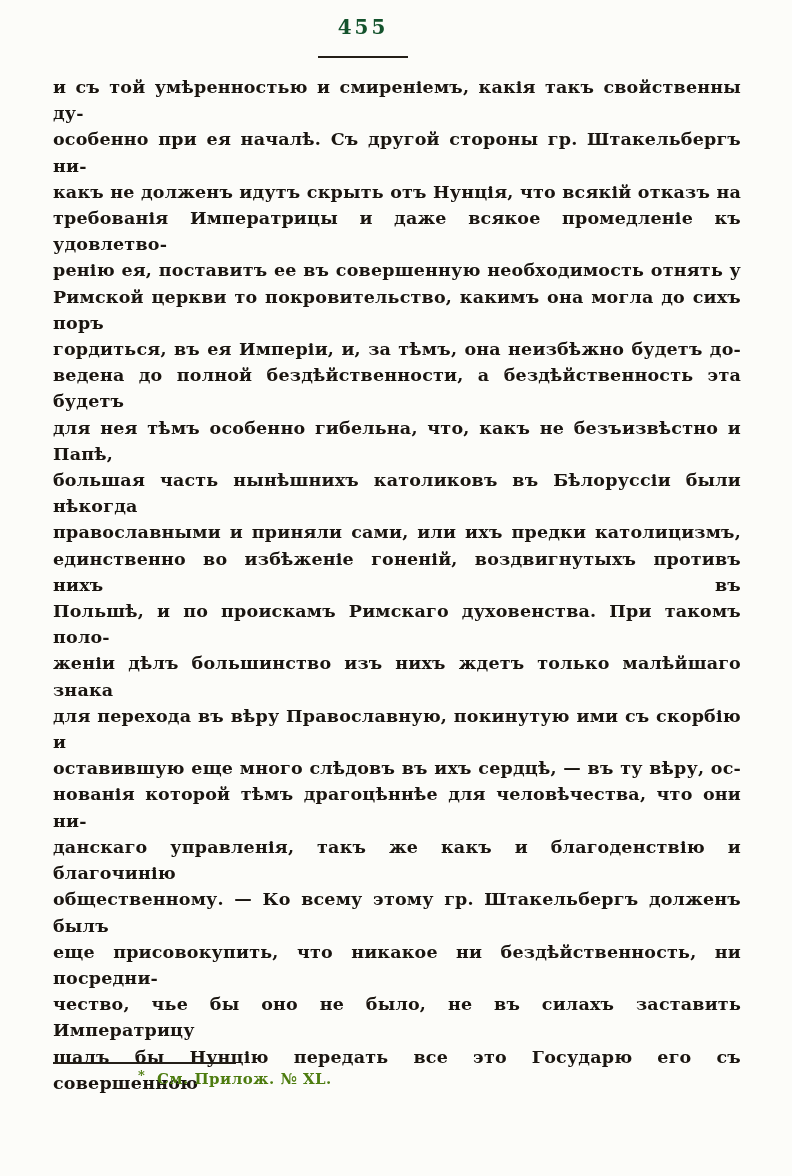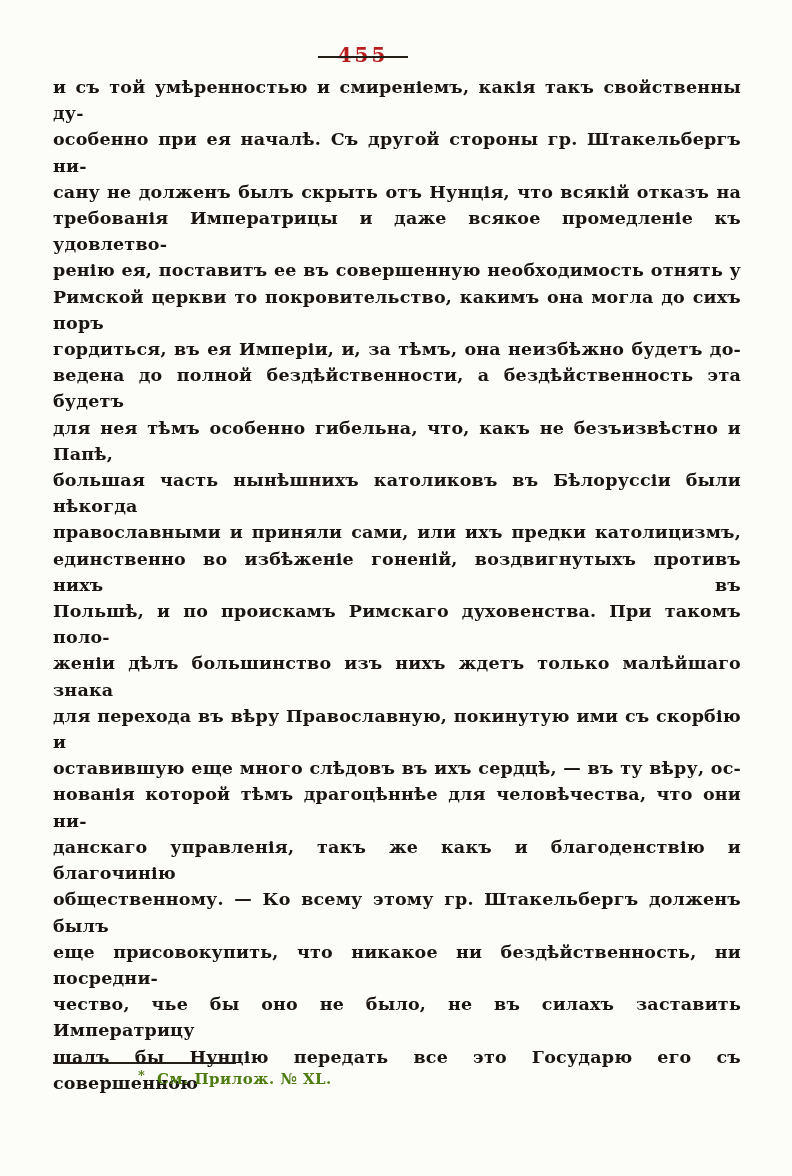--- a/index.html
+++ b/index.html
@@ -12,27 +12,27 @@
     width: 792px;
     height: 1176px;
     margin: 0 auto;
     background: #fcfcf9;
     overflow: hidden;
     font-family: "DejaVu Serif", "Liberation Serif", serif;
     color: #1a1510;
   }
   .page-number {
     position: absolute;
-    top: 43px;
+    top: 15px;
     left: 363px;
     transform: translateX(-50%);
     font-size: 20px;
     font-weight: 700;
     letter-spacing: 3px;
-    color: #b91c1c;
+    color: #14532d;
   }
   .header-rule {
     position: absolute;
     top: 56px;
     left: 318px;
     width: 90px;
     height: 2px;
     background: #241f18;
   }
   .text-column {
@@ -84,21 +84,21 @@
 <div class="page">
 
   <div class="page-number">455</div>
 
   <div class="header-rule"></div>
 
   <div class="text-column">
     <div class="para p1">
         <div class="line">и съ той умѣренностью и смиреніемъ, какія такъ свойственны ду-</div>
         <div class="line">особенно при ея началѣ. Съ другой стороны гр. Штакельбергъ ни-</div>
-        <div class="line">сану не долженъ былъ скрыть отъ Нунція, что всякій отказъ на</div>
+        <div class="line">какъ не долженъ идутъ скрыть отъ Нунція, что всякій отказъ на</div>
         <div class="line">требованія Императрицы и даже всякое промедленіе къ удовлетво-</div>
         <div class="line">ренію ея, поставитъ ее въ совершенную необходимость отнять у</div>
         <div class="line">Римской церкви то покровительство, какимъ она могла до сихъ поръ</div>
         <div class="line">гордиться, въ ея Имперіи, и, за тѣмъ, она неизбѣжно будетъ до-</div>
         <div class="line">ведена до полной бездѣйственности, а бездѣйственность эта будетъ</div>
         <div class="line">для нея тѣмъ особенно гибельна, что, какъ не безъизвѣстно и Папѣ,</div>
         <div class="line">большая часть нынѣшнихъ католиковъ въ Бѣлоруссіи были нѣкогда</div>
         <div class="line">православными и приняли сами, или ихъ предки католицизмъ,</div>
         <div class="line">единственно во избѣженіе гоненій, воздвигнутыхъ противъ нихъ въ</div>
         <div class="line">Польшѣ, и по проискамъ Римскаго духовенства. При такомъ поло-</div>

